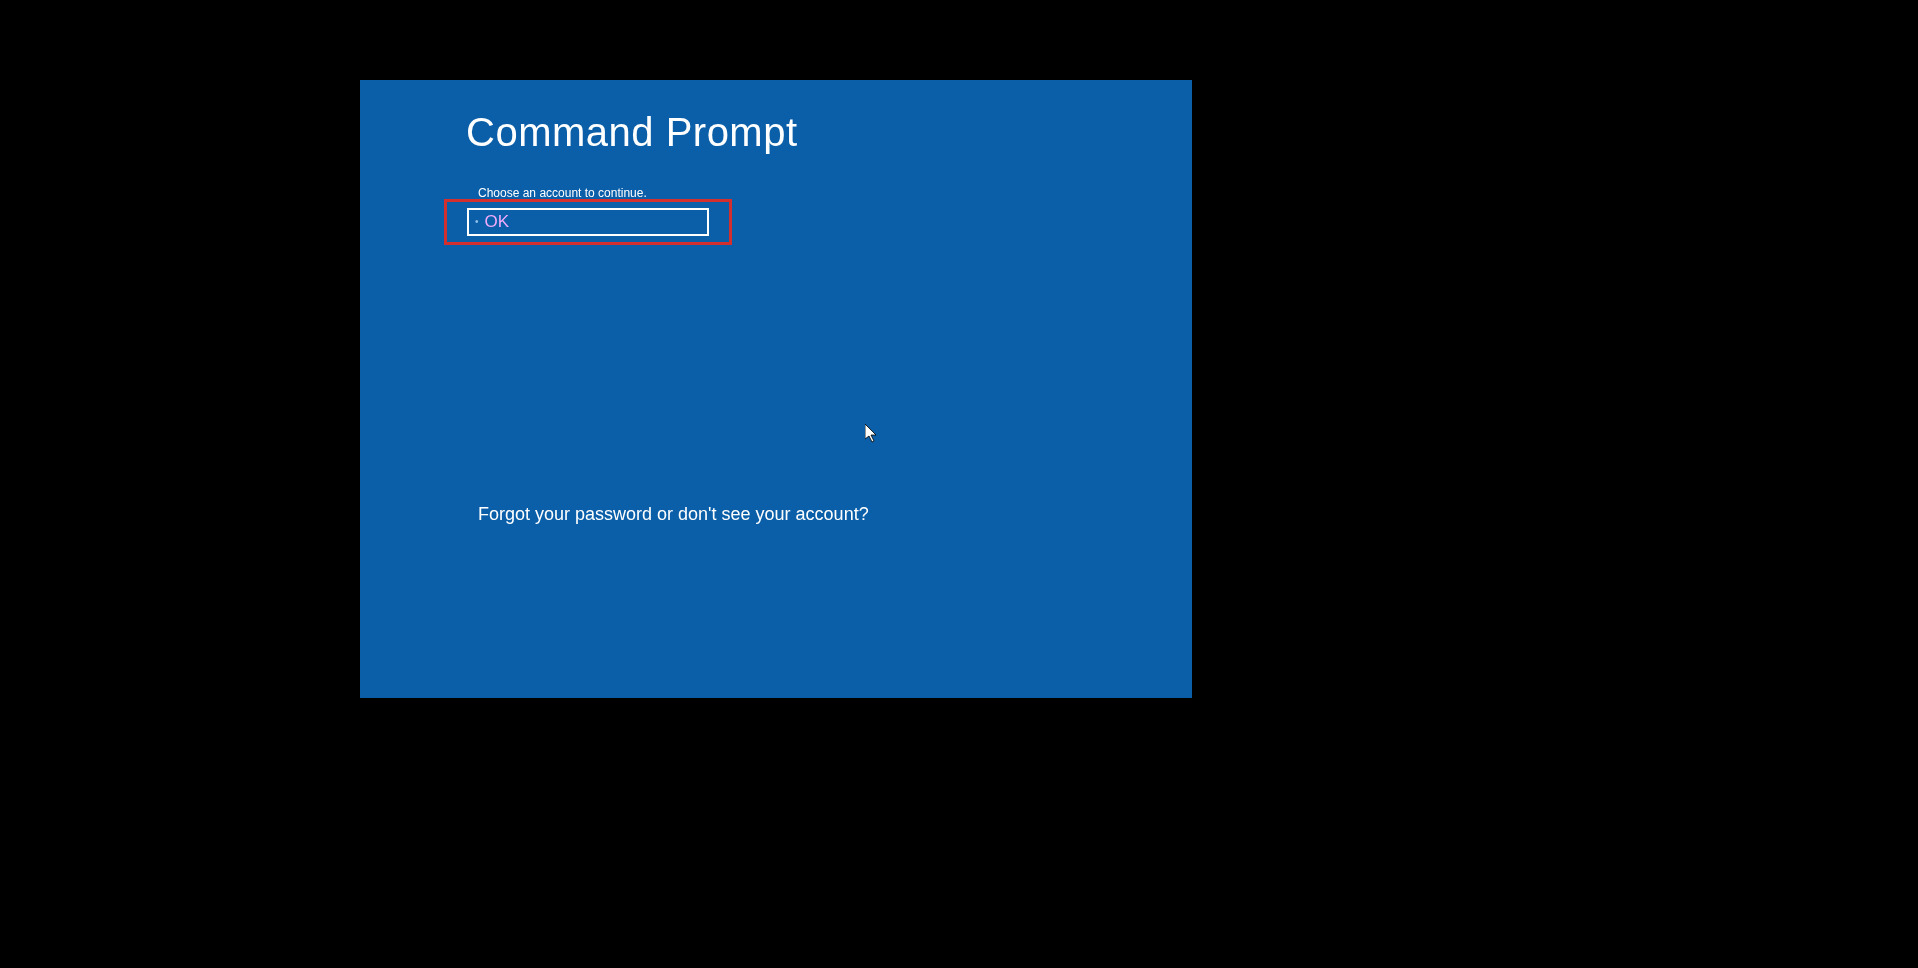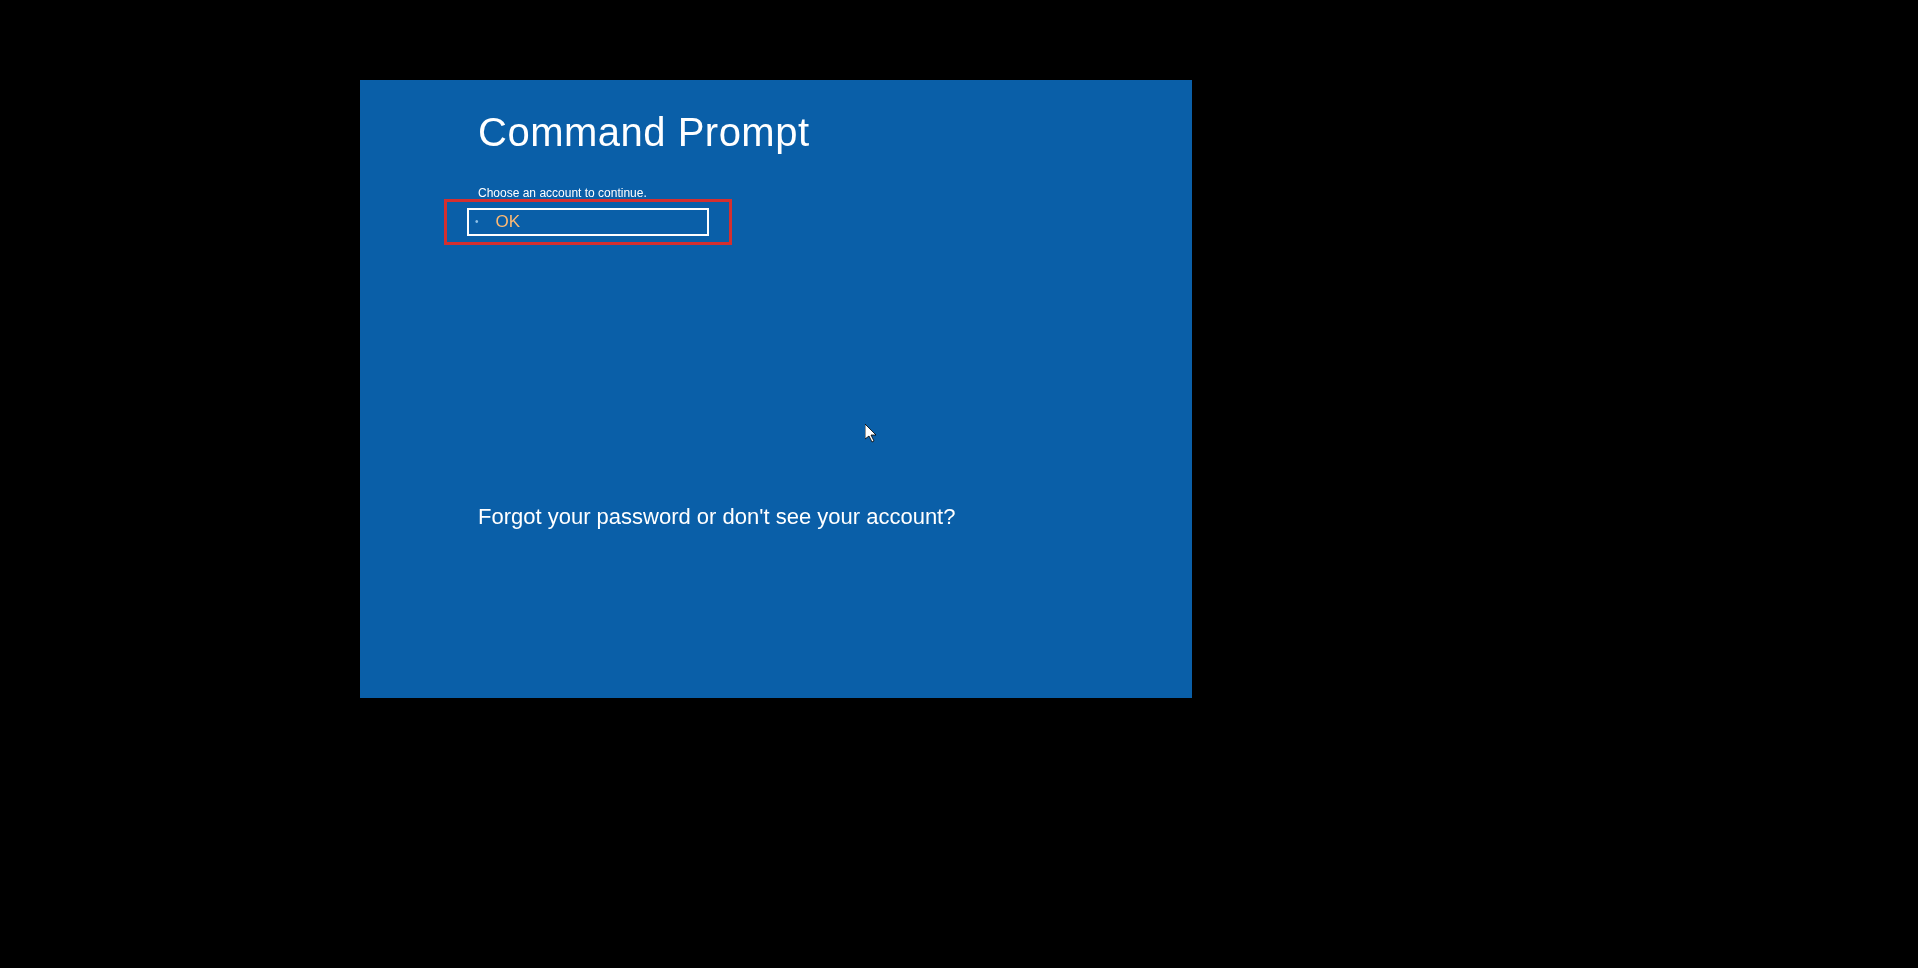--- a/index.html
+++ b/index.html
@@ -18,21 +18,21 @@
     .recovery-panel {
       position: absolute;
       left: 360px;
       top: 80px;
       width: 832px;
       height: 618px;
       background: #0a5fa8;
     }
     .title {
       position: absolute;
-      left: 118px;
+      left: 106px;
       top: 30px;
       color: #ffffff;
       font-size: 40px;
       font-weight: 300;
       letter-spacing: 0.5px;
     }
     .subtitle {
       position: absolute;
       left: 118px;
       top: 106px;
@@ -62,31 +62,30 @@
       padding-left: 6px;
       cursor: pointer;
     }
     .bullet {
       color: #8fc1e8;
       font-size: 10px;
       margin-right: 6px;
       line-height: 1;
     }
     .account-label {
-      color: #fdba74;
+      color: #f0abfc;
       font-size: 17px;
       font-weight: 400;
-      margin-left: 11px;
     }
     .forgot-link {
       position: absolute;
       left: 118px;
       top: 424px;
       color: #ffffff;
-      font-size: 22px;
+      font-size: 18px;
       font-weight: 400;
       cursor: pointer;
     }
     .cursor {
       position: absolute;
       left: 865px;
       top: 424px;
       pointer-events: none;
     }
   </style>

